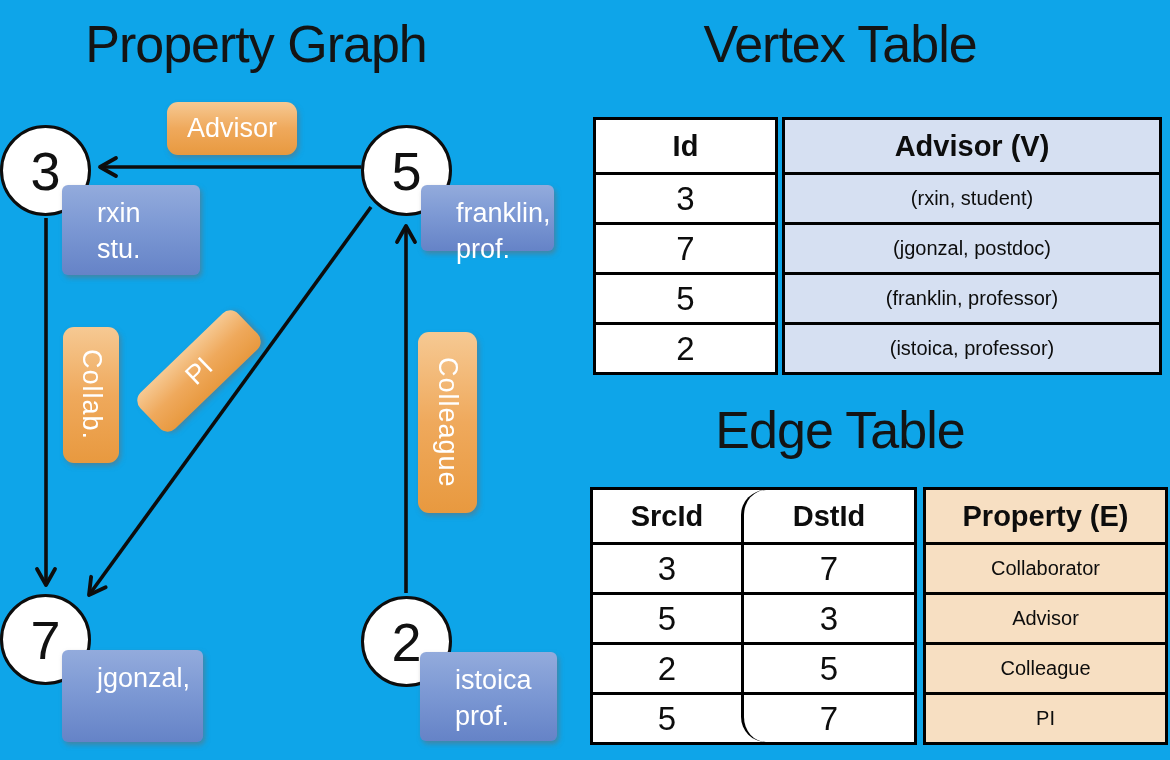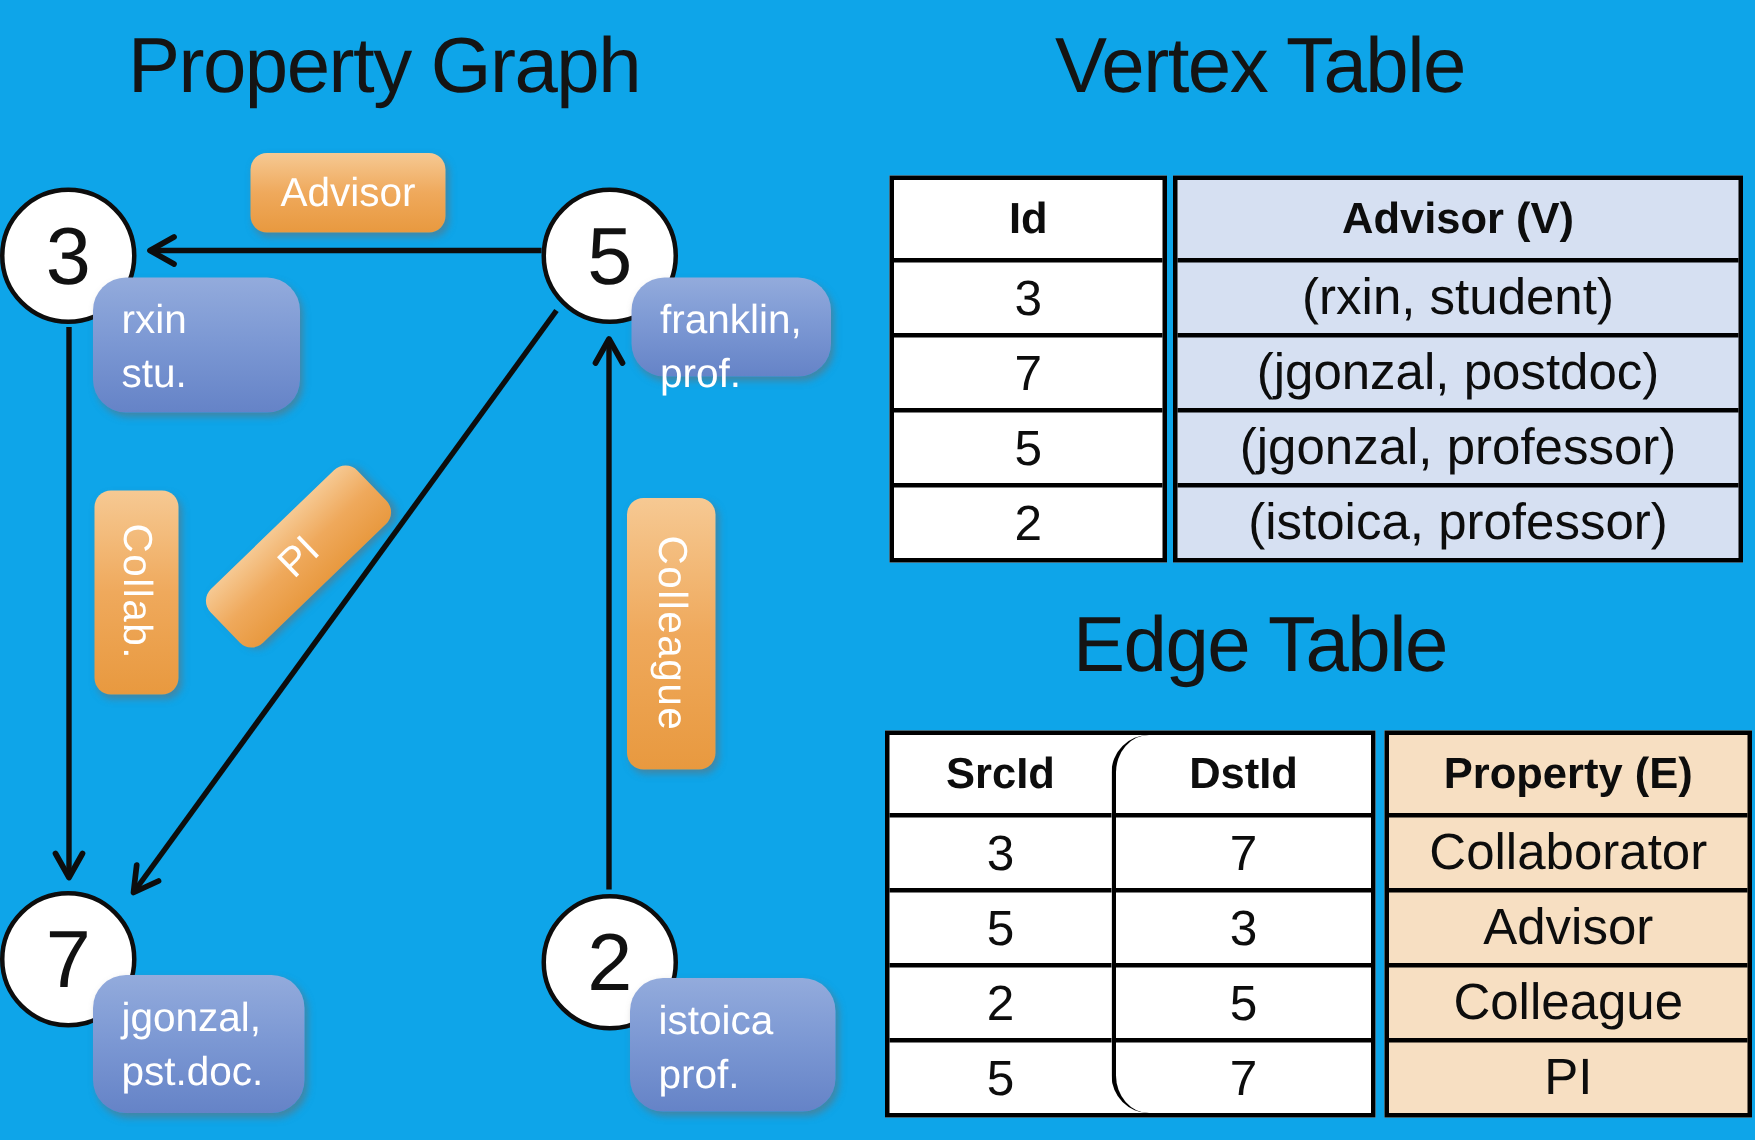--- a/index.html
+++ b/index.html
@@ -10,38 +10,38 @@
   .title { position:absolute; text-align:center; font-size:52px; font-weight:400;
            letter-spacing:-1px; color:#141414; white-space:nowrap; }
 
   
   #edges-svg { position:absolute; left:0; top:0; z-index:1; }
 
   .node { position:absolute; width:91px; height:91px; border:3.5px solid #0d0d0d;
           border-radius:50%; background:#ffffff; display:flex; align-items:center;
           justify-content:center; font-size:54px; color:#111; z-index:2; }
 
-  .propbox { position:absolute; border-radius:22px; color:#fff; font-size:27px;
-             line-height:1.33; padding:11px 8px 8px 19px; z-index:3;
+  .propbox { position:absolute; border-radius:6px; color:#fff; font-size:27px;
+             line-height:1.33; padding:11px 8px 8px 35px; z-index:3;
              background:linear-gradient(180deg,#93abdc 0%, #7d99d4 45%, #6583c7 100%);
              box-shadow:2px 3px 5px rgba(110,110,110,.55); }
 
   .elabel { position:absolute; border-radius:11px; color:#fff; font-size:27px;
             display:flex; align-items:center; justify-content:center; z-index:3;
             background:linear-gradient(180deg,#f6c audit993 0%, #efa95c 50%, #e8993f 100%);
             background:linear-gradient(180deg,#f6c993 0%, #efa95c 50%, #e8993f 100%);
             box-shadow:2px 3px 5px rgba(110,110,110,.55); }
   .vtext span { writing-mode:vertical-rl; letter-spacing:1px; }
   .rot { transform:rotate(-44deg); }
 
   
   .tablegroup { position:absolute; display:flex; }
   .tcol { border:3px solid #000; background:#fff; }
   .cell { height:50px; display:flex; align-items:center; justify-content:center;
-          border-top:3px solid #000; font-size:34px; color:#0d0d0d; white-space:nowrap; }
+          border-top:3px solid #000; font-size:20px; color:#0d0d0d; white-space:nowrap; }
   .cell.num { font-size:33px; }
   .cell.head { height:52px; font-weight:bold; font-size:29px; border-top:none; }
   .subcols { display:flex; }
   .subcol > .cell:first-child { border-top:none; }
   .subcol + .subcol { border-left:3px solid #000;border-radius:25px; }
   .bluefill { background:#d6e0f2; }
   .tanfill  { background:#f7dfc2; }
 </style>
 </head>
 <body>
@@ -78,21 +78,20 @@
   <div class="propbox" style="left:62px; top:185px; width:138px; height:90px;">
     <div>rxin</div>
     <div>stu.</div>
   </div>
   <div class="propbox" style="left:421px; top:185px; width:133px; height:66px;">
     <div>franklin,</div>
     <div>prof.</div>
   </div>
   <div class="propbox" style="left:62px; top:650px; width:141px; height:92px;">
     <div>jgonzal,</div>
-    <div>pst.doc.</div>
   </div>
   <div class="propbox" style="left:420px; top:652px; width:137px; height:89px;">
     <div>istoica</div>
     <div>prof.</div>
   </div>
 
   <div class="elabel" style="left:167px; top:102px; width:130px; height:53px;">
     <span>Advisor</span>
   </div>
   <div class="elabel vtext" style="left:63px; top:327px; width:56px; height:136px;">
@@ -112,21 +111,21 @@
       <div class="cell head">Id</div>
       <div class="cell num">3</div>
       <div class="cell num">7</div>
       <div class="cell num">5</div>
       <div class="cell num">2</div>
     </div>
     <div class="tcol bluefill" style="width:380px;">
       <div class="cell head">Advisor (V)</div>
       <div class="cell">(rxin, student)</div>
       <div class="cell">(jgonzal, postdoc)</div>
-      <div class="cell">(jgonzal, professor)</div>
+      <div class="cell">(franklin, professor)</div>
       <div class="cell">(istoica, professor)</div>
     </div>
   </div>
 
   <div class="title" style="left:640px; top:400px; width:400px;">Edge Table</div>
 
   <div class="tablegroup" style="left:590px; top:487px; gap:6px;">
     <div class="tcol subcols" style="width:327px;">
       <div class="subcol" style="width:148px;">
         <div class="cell head">SrcId</div>

